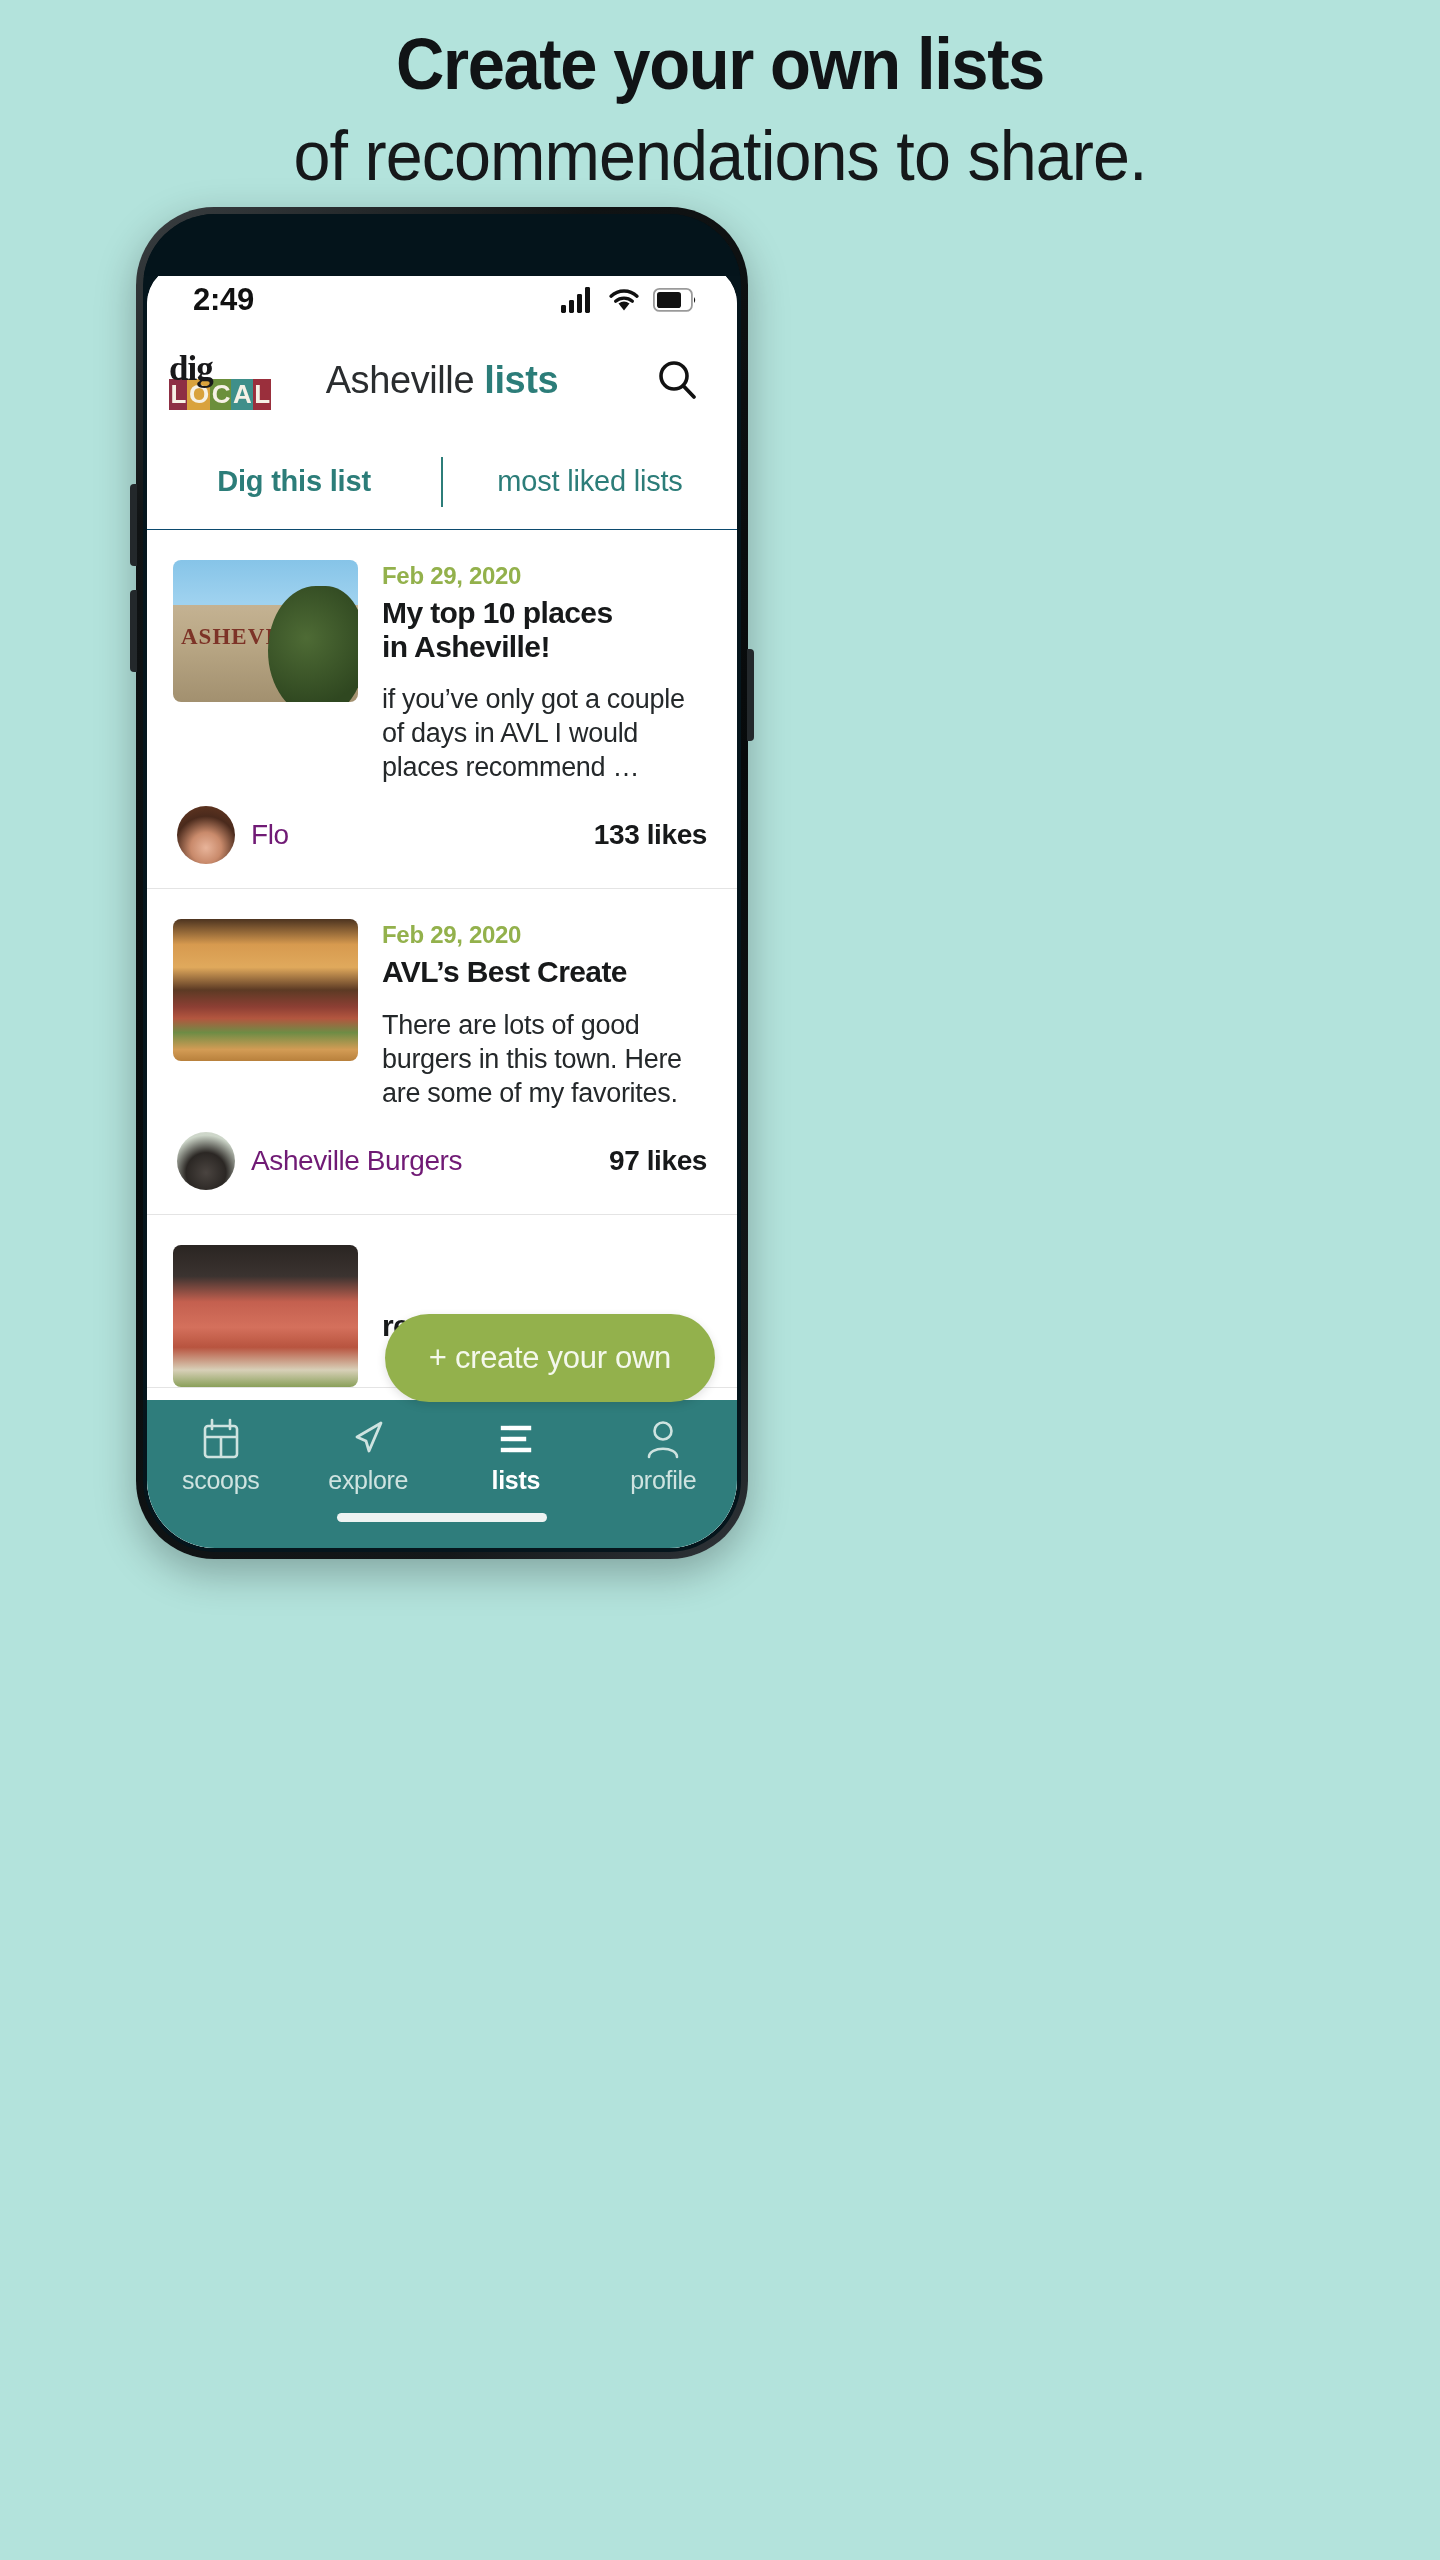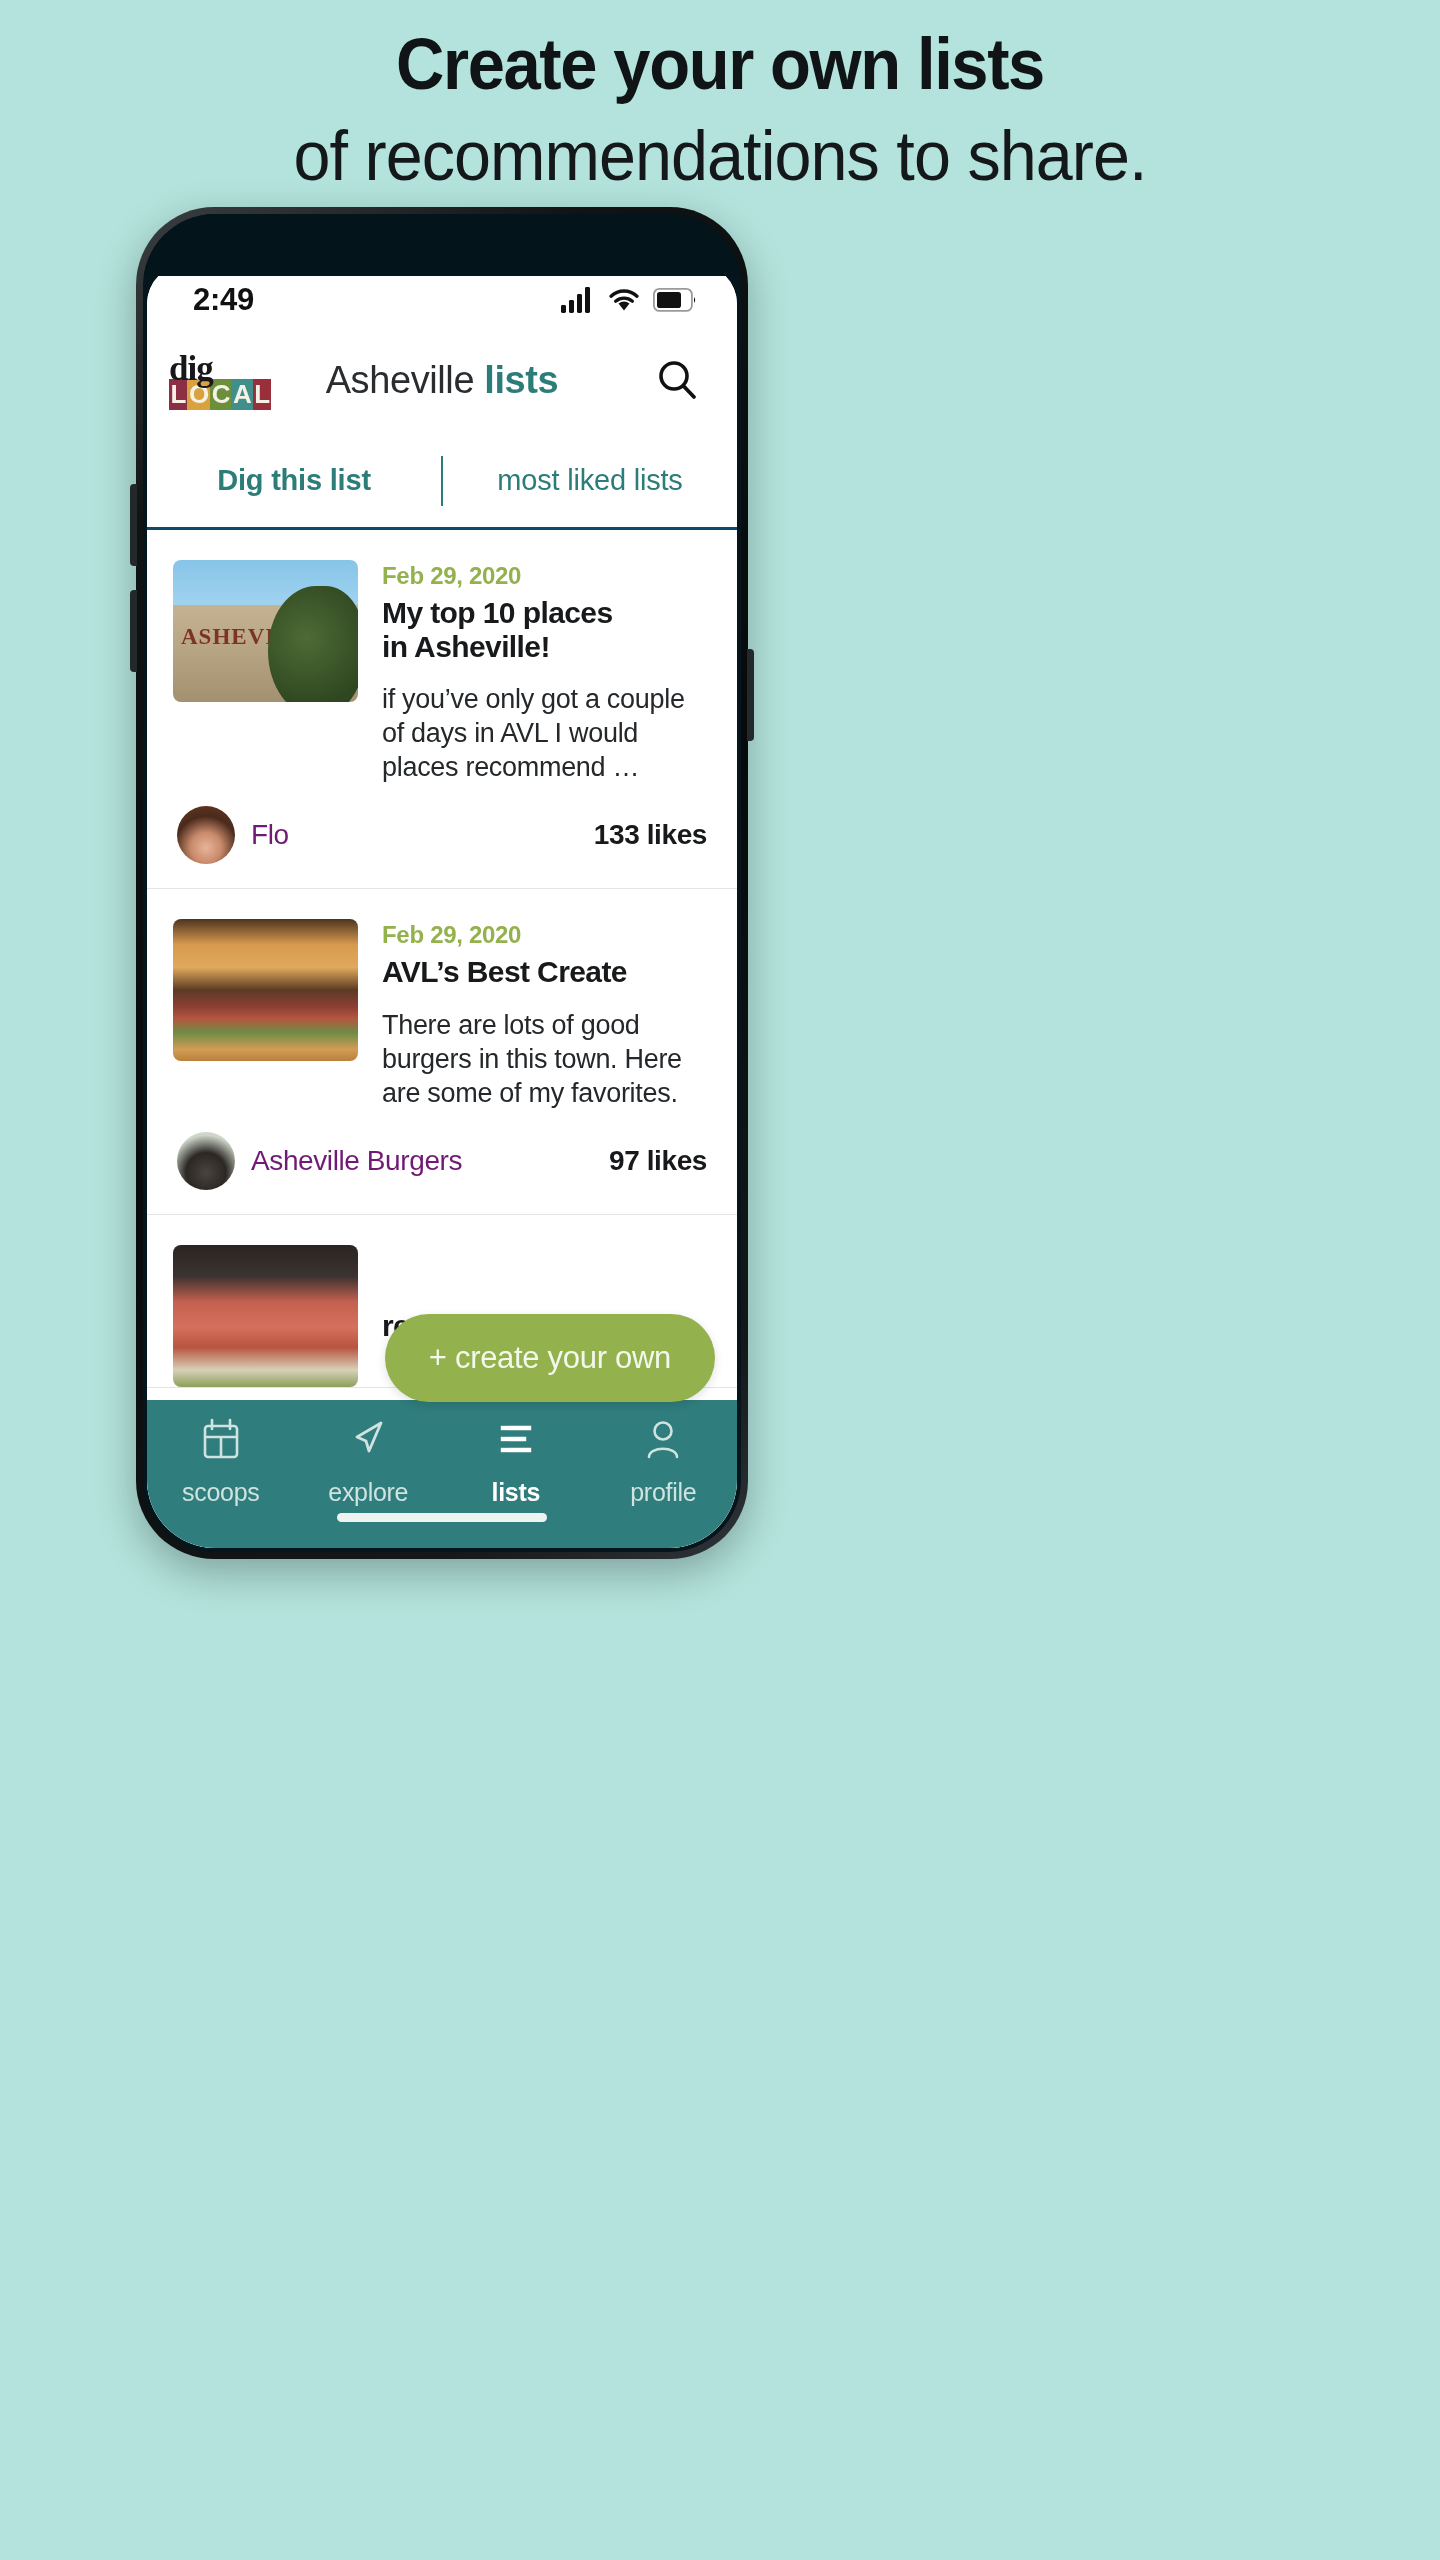--- a/index.html
+++ b/index.html
@@ -208,21 +208,21 @@
     display: flex; align-items: center; justify-content: center;
     flex: 0 0 auto;
   }
 
   
   .tabs {
     height: 96px;
     display: flex;
     align-items: center;
     background: #fff;
-    border-bottom: 3px solid #0c4a6e;
+    border-bottom: 1px solid #0c4a6e;
     flex: 0 0 auto;
   }
   .tab {
     flex: 1;
     text-align: center;
     font-size: 29px;
     color: #2c7d79;
     letter-spacing: -0.2px;
   }
   .tab.active { font-weight: 700; }
@@ -369,21 +369,21 @@
     display: flex;
     align-items: flex-start;
     padding-top: 16px;
     z-index: 5;
   }
   .navitem {
     flex: 1;
     display: flex;
     flex-direction: column;
     align-items: center;
-    gap: 12px;
+    gap: 0;
     color: #cfe3e0;
   }
   .navitem.active { color: #ffffff; }
   .navitem .nav-label {
     font-size: 25px;
     letter-spacing: -0.3px;
   }
   .navitem.active .nav-label { font-weight: 700; }
   .home-indicator {
     position: absolute;

